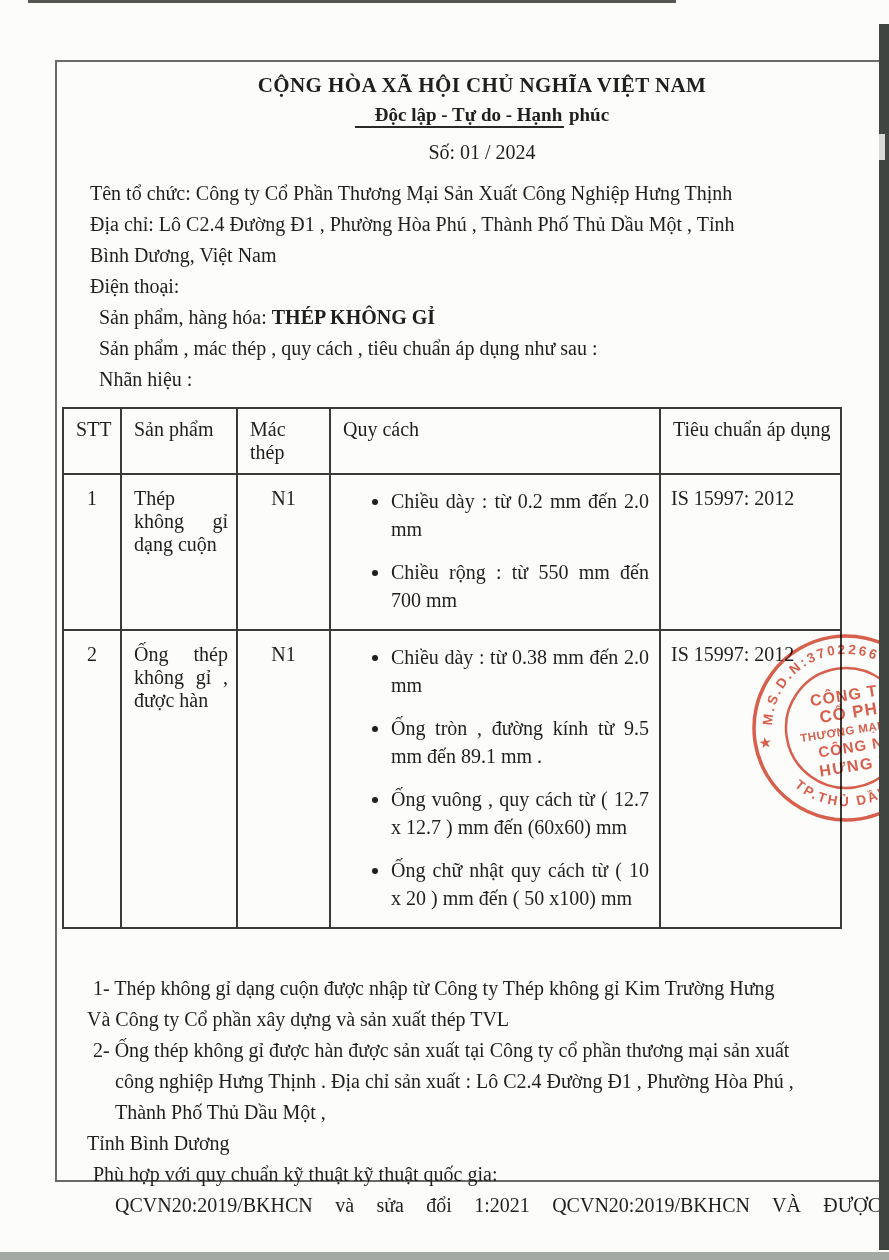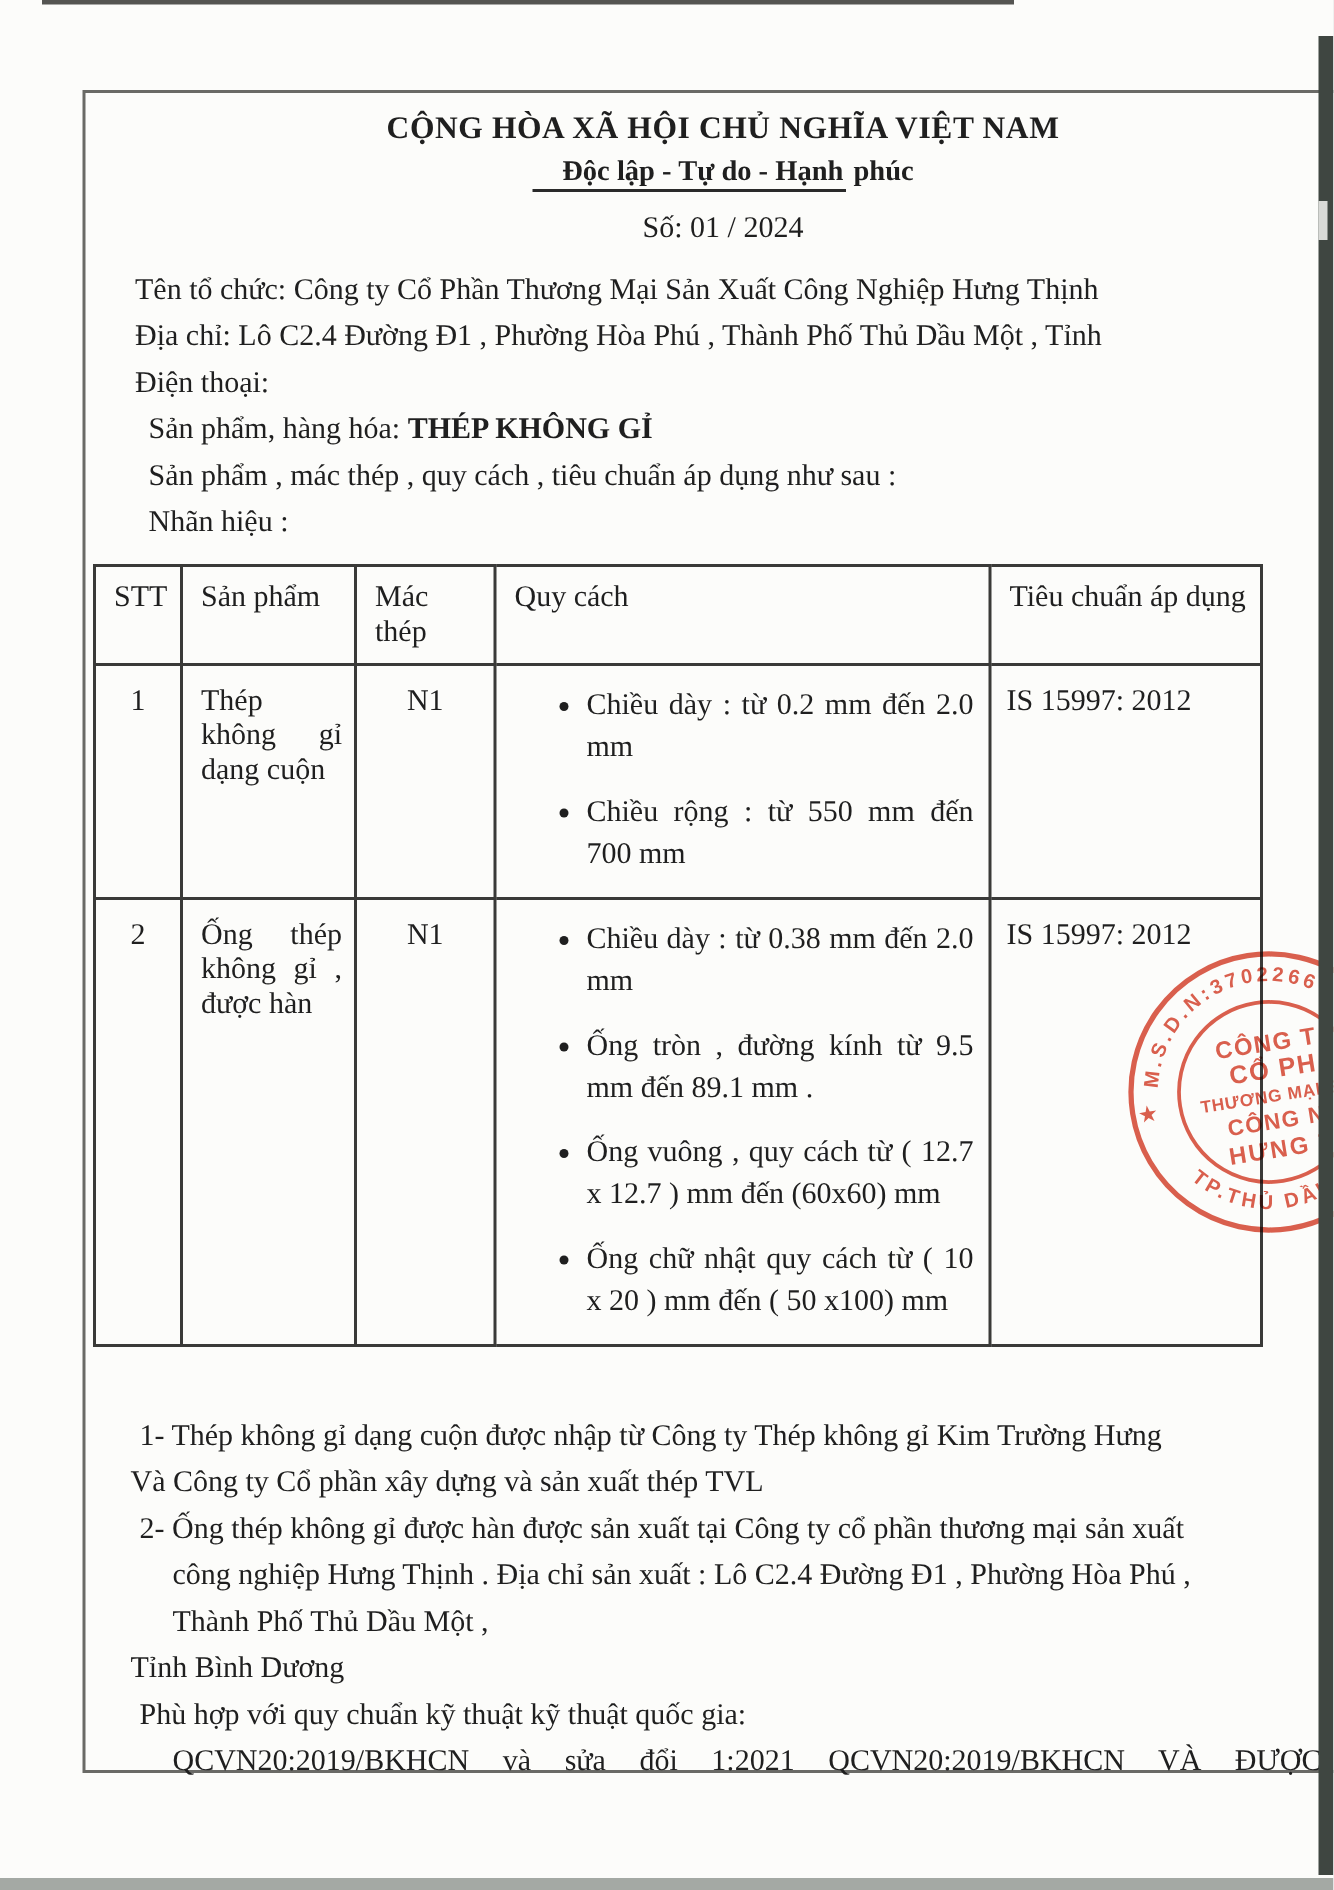--- a/index.html
+++ b/index.html
@@ -79,20 +79,21 @@
   <div class="frame">
 
     <div class="nat-line1">CỘNG HÒA XÃ HỘI CHỦ NGHĨA VIỆT NAM</div>
     <div class="nat-line2"><span class="motto-underlined">Độc lập - Tự do - Hạnh</span><span> phúc</span></div>
 
     <div class="doc-number">Số: 01 / 2024</div>
 
     <div class="info">
       <div class="line">Tên tổ chức: Công ty Cổ Phần Thương Mại Sản Xuất Công Nghiệp Hưng Thịnh</div>
       <div class="line">Địa chỉ: Lô C2.4 Đường Đ1 , Phường Hòa Phú , Thành Phố Thủ Dầu Một , Tỉnh</div>
+      <div class="line">Bình Dương, Việt Nam</div>
       <div class="line">Điện thoại:</div>
       <div class="line inset"><span>Sản phẩm, hàng hóa: </span><span class="bold">THÉP KHÔNG GỈ</span></div>
       <div class="line inset">Sản phẩm , mác thép , quy cách , tiêu chuẩn áp dụng như sau :</div>
       <div class="line inset">Nhãn hiệu :</div>
     </div>
 
     <table class="spec">
       <colgroup>
           <col style="width:58px">
           <col style="width:116px">

